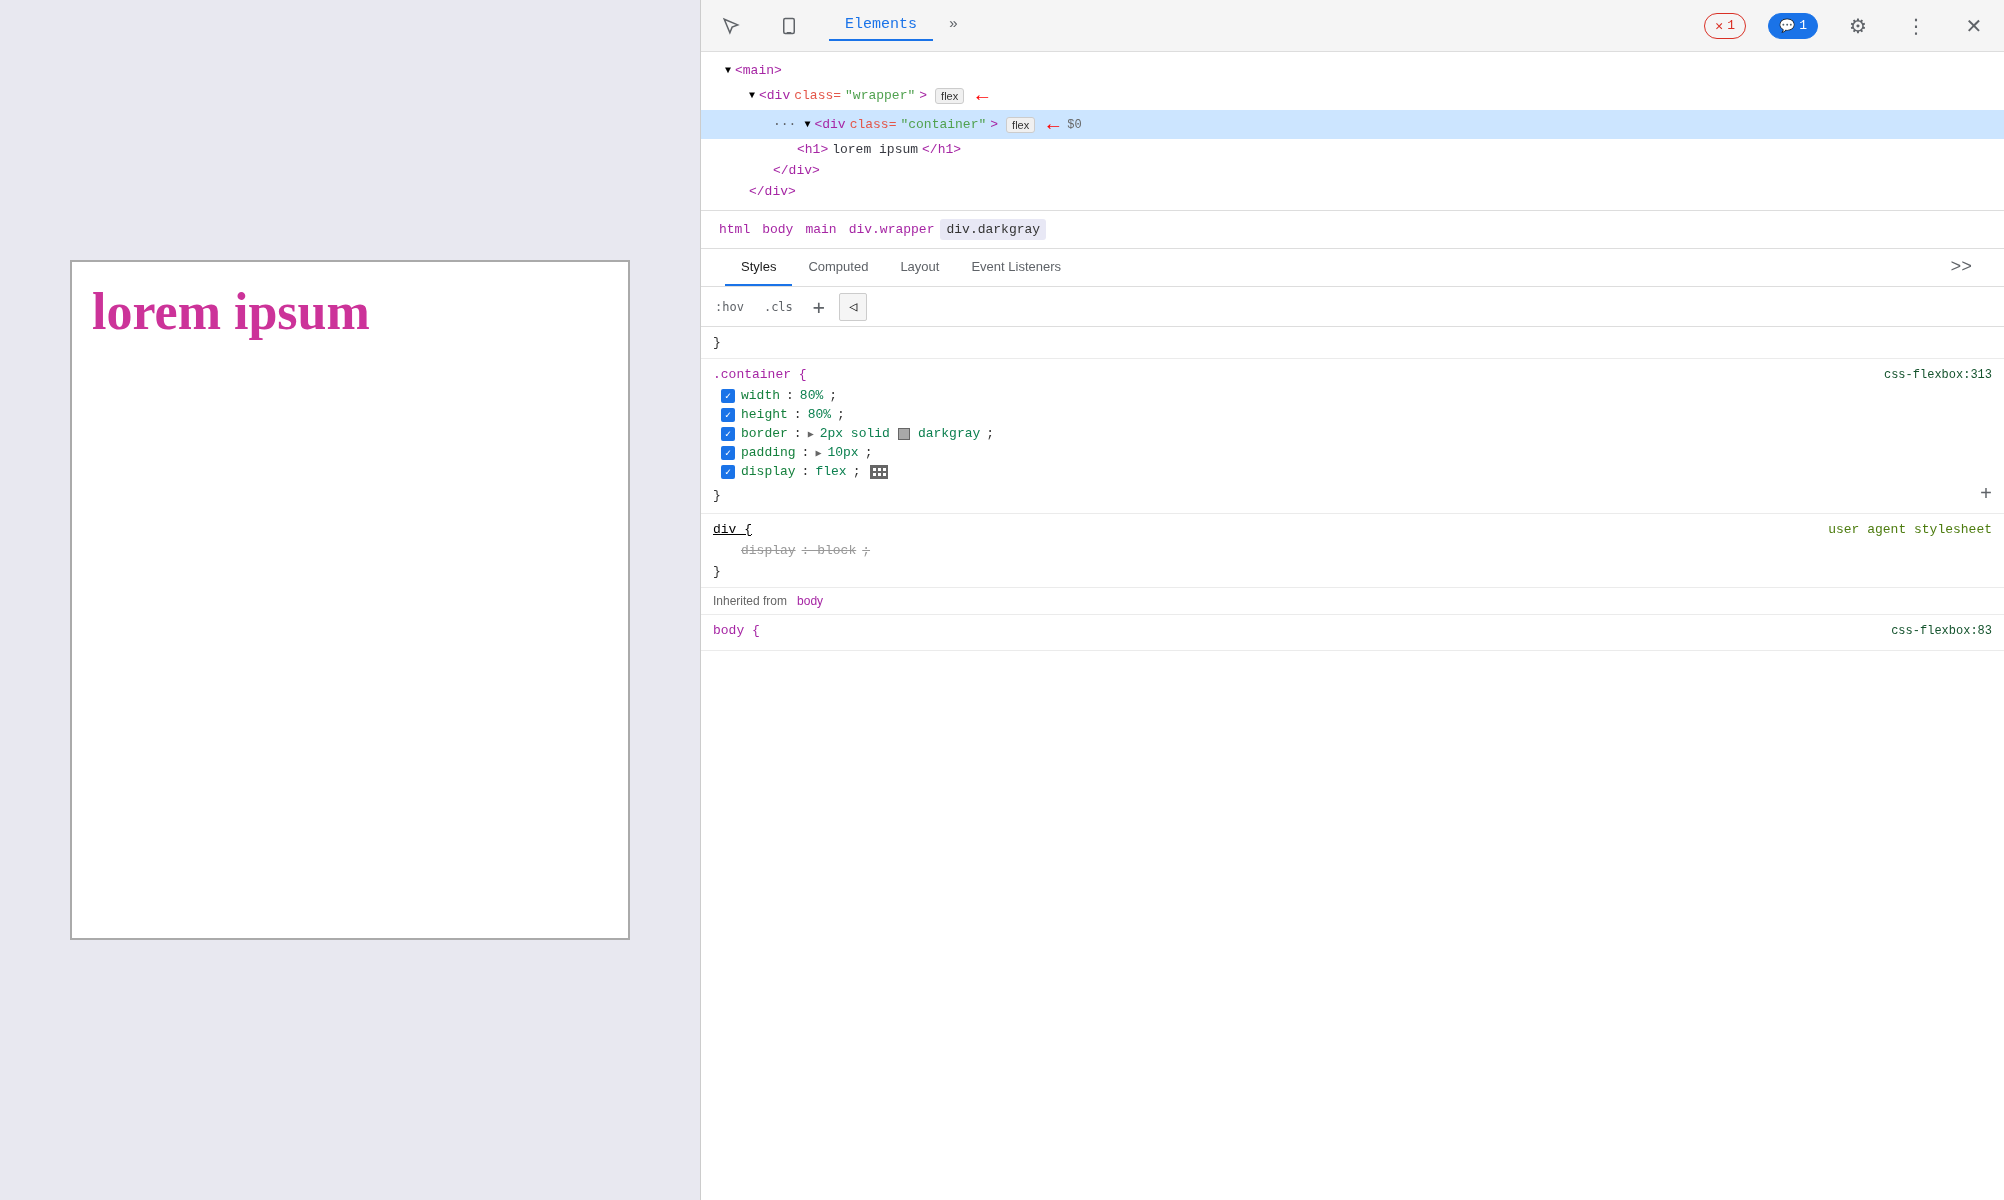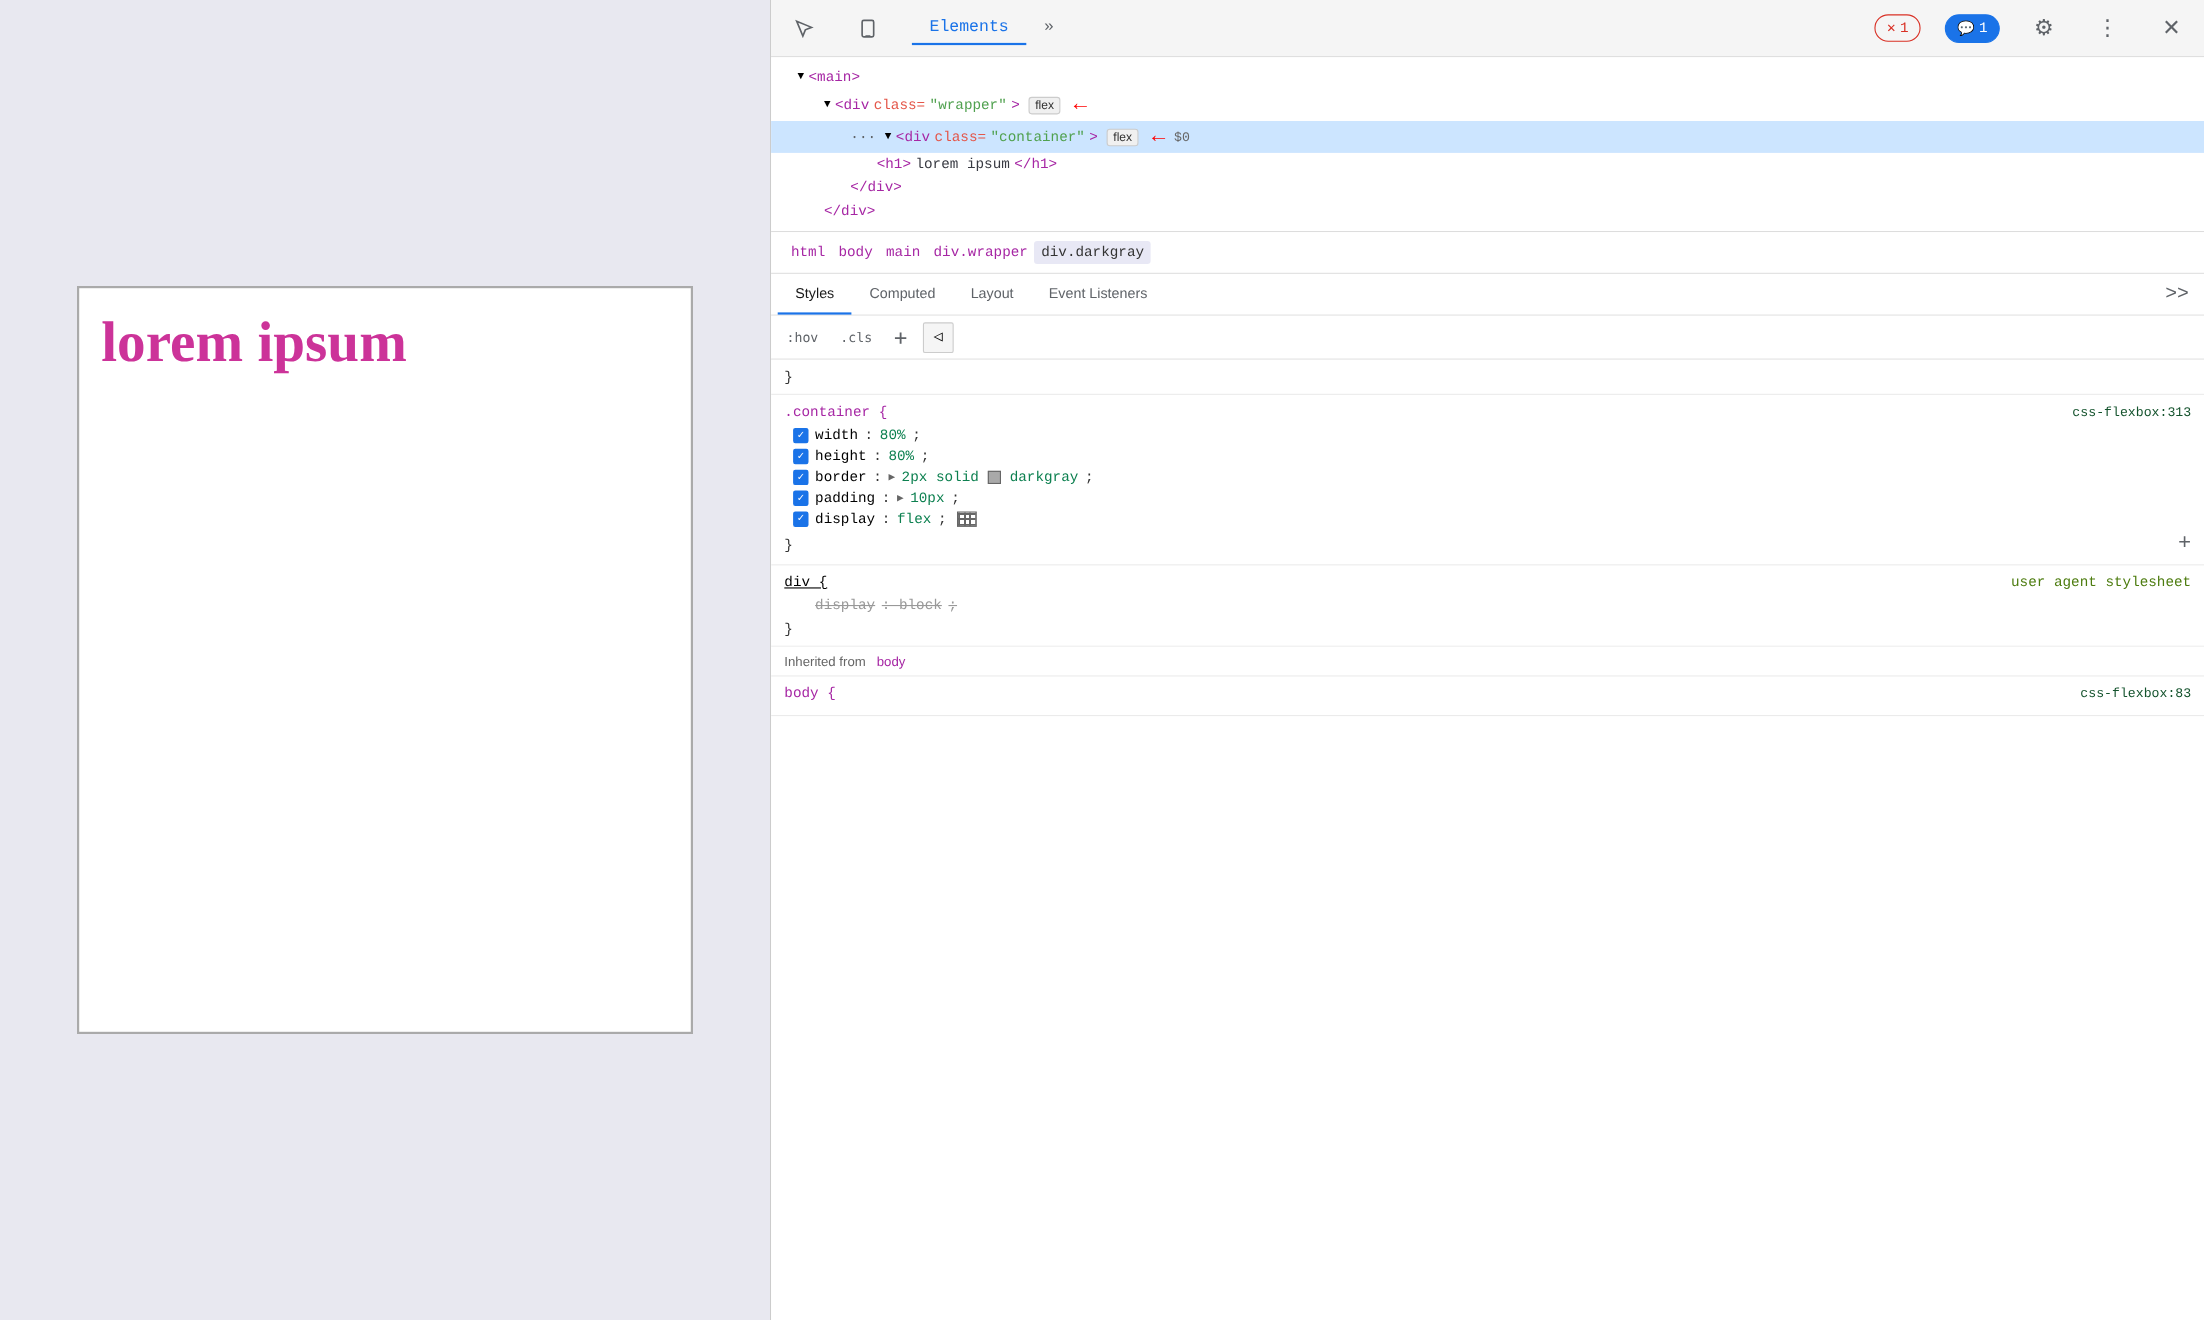--- a/index.html
+++ b/index.html
@@ -207,24 +207,23 @@
     }
 
     .breadcrumb-item.active {
       background: #e8e8f5;
       color: #333;
     }
 
     
     .panel-tabs {
       display: flex;
-      align-items: center;
       background: white;
       border-bottom: 1px solid #ddd;
-      padding: 0 6px;
+      padding: 0 24px;
       gap: 0;
     }
 
     .panel-tab {
       padding: 10px 16px;
       font-size: 13px;
       color: #5f6368;
       cursor: pointer;
       border-bottom: 2px solid transparent;
       white-space: nowrap;
@@ -348,21 +347,21 @@
       justify-content: center;
       flex-shrink: 0;
     }
 
     .checkbox-blue::after {
       content: '✓';
       color: white;
       font-size: 10px;
     }
 
-    .prop-name { color: #000000; }
+    .prop-name { color: #15803d; }
     .prop-colon { color: #333; }
     .prop-value { color: #0d8050; }
 
     .border-triangle {
       color: #666;
       font-size: 10px;
     }
 
     .color-swatch {
       width: 12px;

